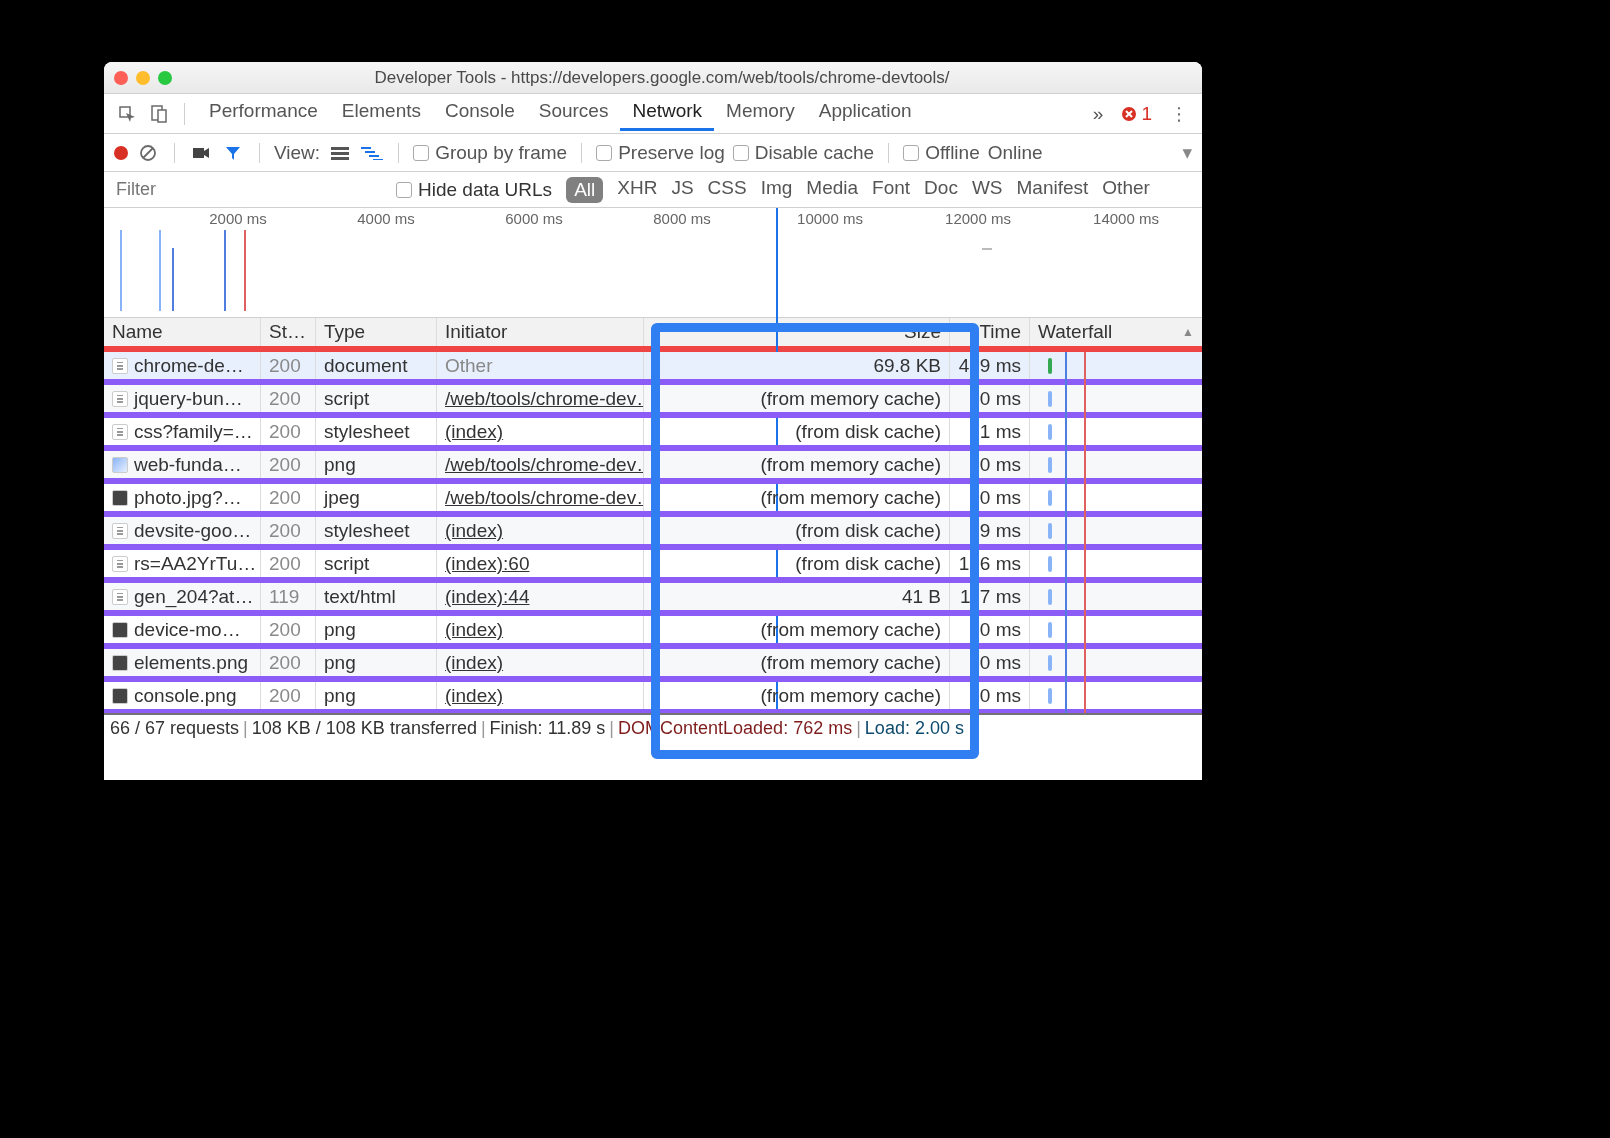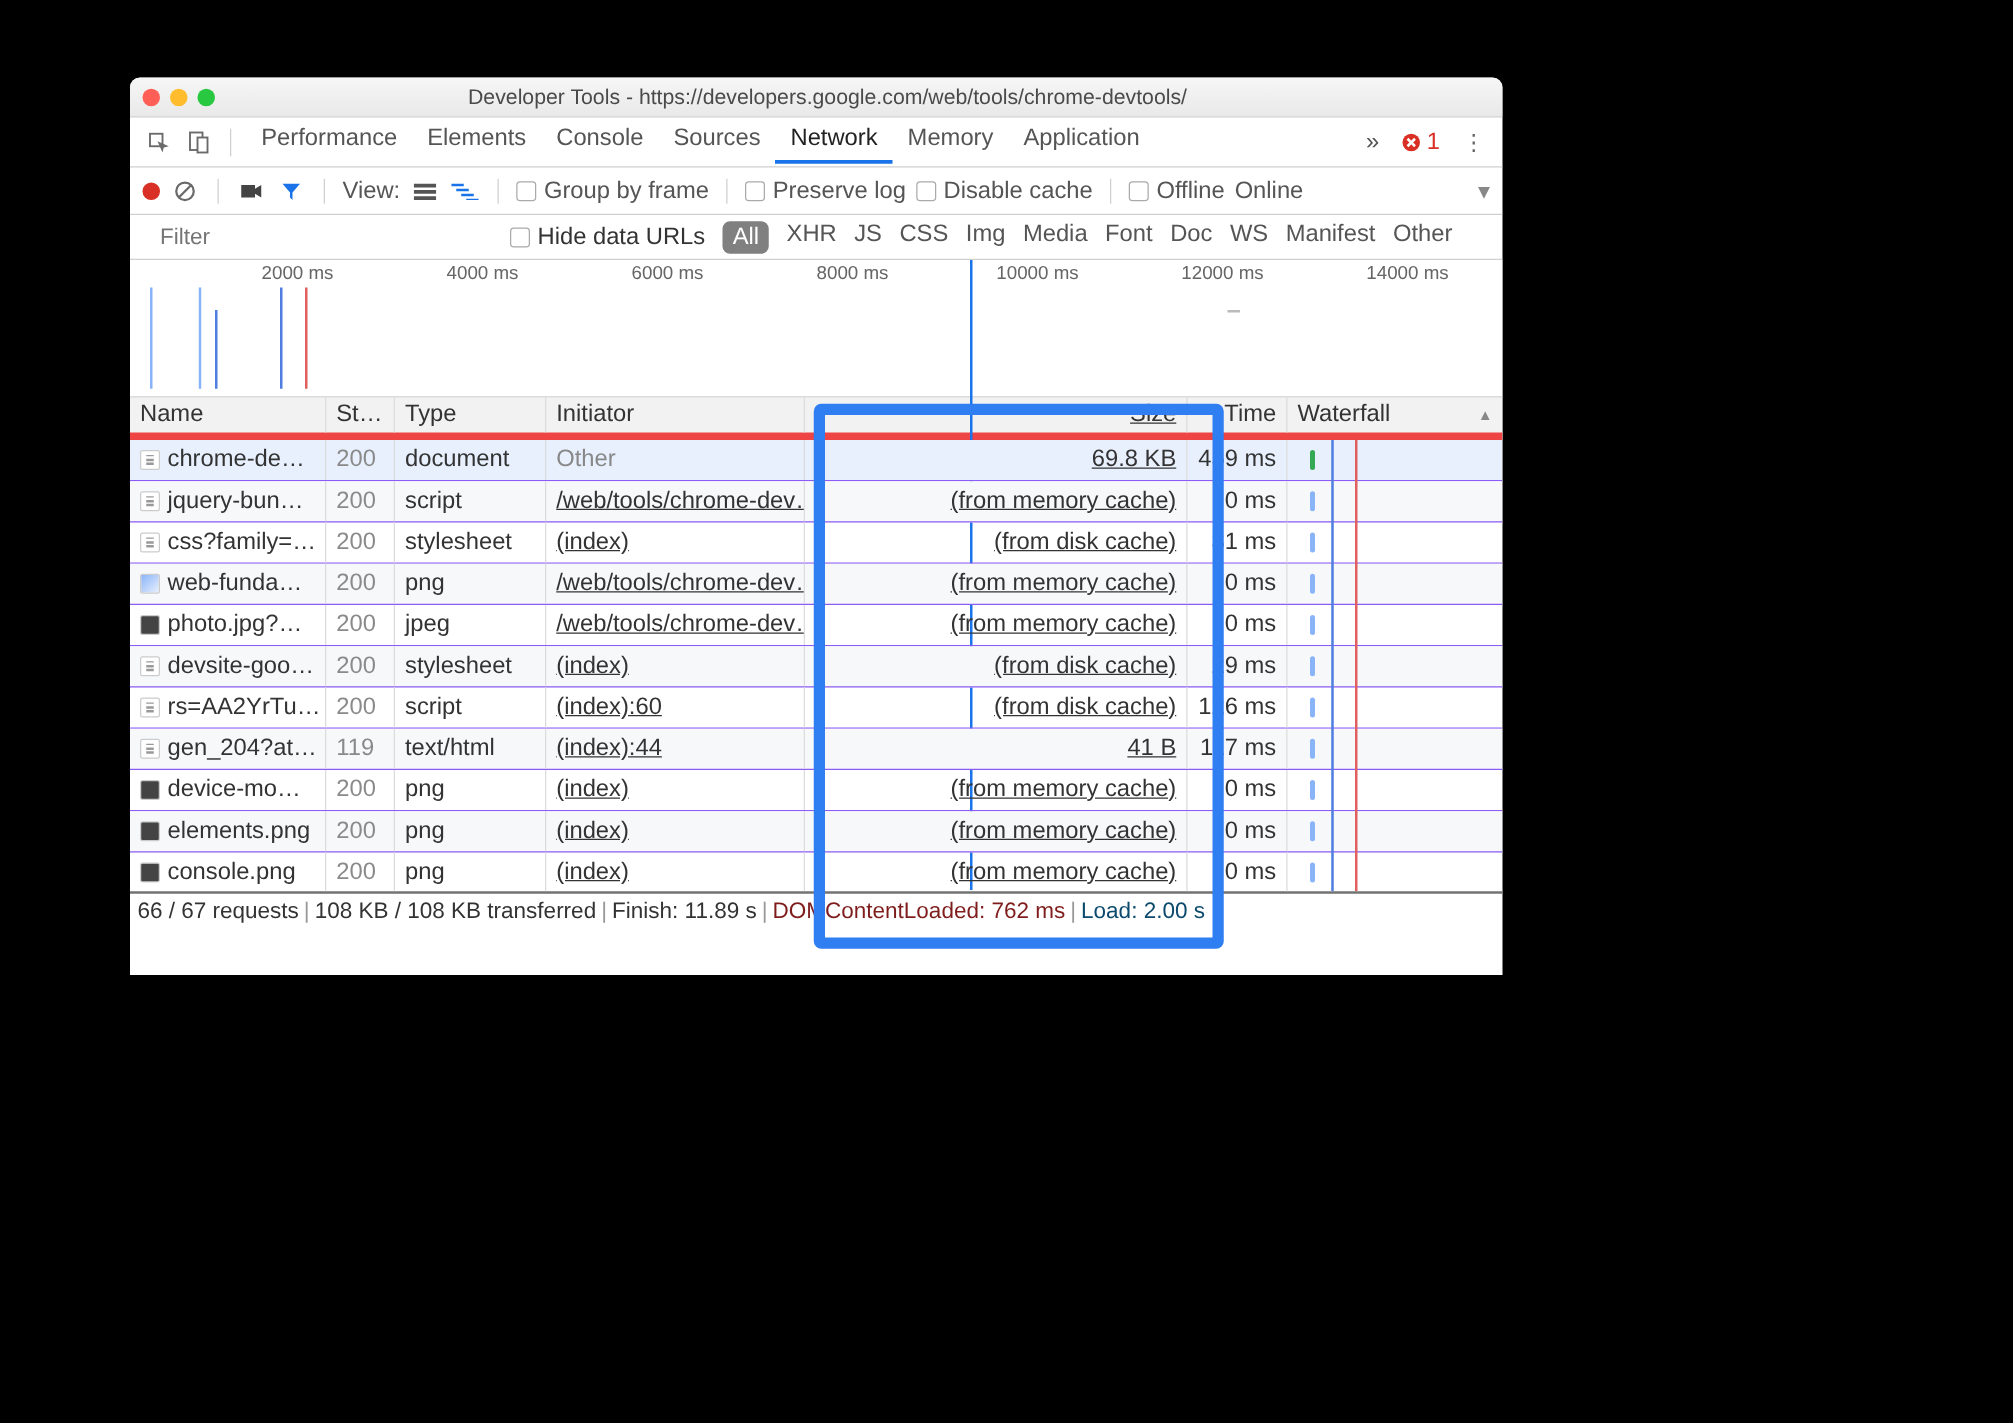--- a/index.html
+++ b/index.html
@@ -72,21 +72,21 @@
   .toolbar .ico { width:24px; display:inline-flex; align-items:center; justify-content:center; cursor:pointer; }
   .funnel { color:#1a73e8; }
   .vsep { width:1px; height:20px; background:#d0d0d0; margin:0 6px; }
   .lbl { color:#555; }
   .chk { display:flex; align-items:center; gap:6px; cursor:pointer; }
   .box { width:16px; height:16px; border:1px solid #aaa; border-radius:3px; background:#fff; }
 
   .filterbar {
     height: 36px;
     display:flex; align-items:center;
-    padding: 0 20px;
+    padding: 0 8px;
     gap: 14px;
     font-size: 19px;
     border-bottom:1px solid #d0d0d0;
   }
   .filter-input {
     border:none; outline:none; font-size:18px; width:270px; color:#888; padding:2px 4px;
   }
   .pill { cursor:pointer; color:#555; }
   .pill.active { background:#808080; color:#fff; border-radius:6px; padding:2px 8px; }
 
@@ -100,26 +100,26 @@
   .ovlabels span { width:148px; text-align:center; }
   .ovline { position:absolute; top:22px; bottom:6px; width:2px; }
 
   .tablehdr { height: 34px; background:#f2f2f2; display:flex; border-bottom:6px solid #ef4444; }
   .cell { display:flex; align-items:center; padding:0 8px; overflow:hidden; white-space:nowrap; text-overflow:ellipsis; font-size:19px; border-right:1px solid #dcdcdc; }
   .cell:last-child { border-right:none; }
   .c-name { width:157px; }
   .c-status { width:55px; }
   .c-type { width:121px; }
   .c-init { width:207px; }
-  .c-size { width:306px; justify-content:flex-end; text-decoration:underline;}
+  .c-size { width:306px; justify-content:flex-end; }
   .c-time { width:80px; justify-content:flex-end; text-align:right;}
   .c-wf { flex:1; }
 
   .rows { height: 361px; overflow:hidden; }
-  .row { height: 33px; display:flex; border-bottom:1px solid #8b5cf6; }
+  .row { height: 33px; display:flex; border-bottom:6px solid #8b5cf6; }
   .row:nth-child(even) { background:#f6f8fa; }
   .row.sel { background:#e8f0fe; }
   .row .cell { color:#333; }
   .c-status.grey, .cached { color:#8a8a8a; }
   .initlink { text-decoration:underline; color:#333; }
   .rowico { width:16px; height:16px; margin-right:6px; display:inline-block; border:1px solid #ccc; flex-shrink:0; background:#fff; border-radius:2px; position:relative; }
   .rowico::after { content:""; position:absolute; }
   .rowico.doc::after { inset:3px 4px; border-top:1px solid #999; box-shadow: 0 3px 0 #999, 0 6px 0 #999; height:1px; }
   .rowico.img { background:linear-gradient(135deg,#8ab4f8,#e8f0fe); }
   .rowico.imgthumb { background:#444; }

